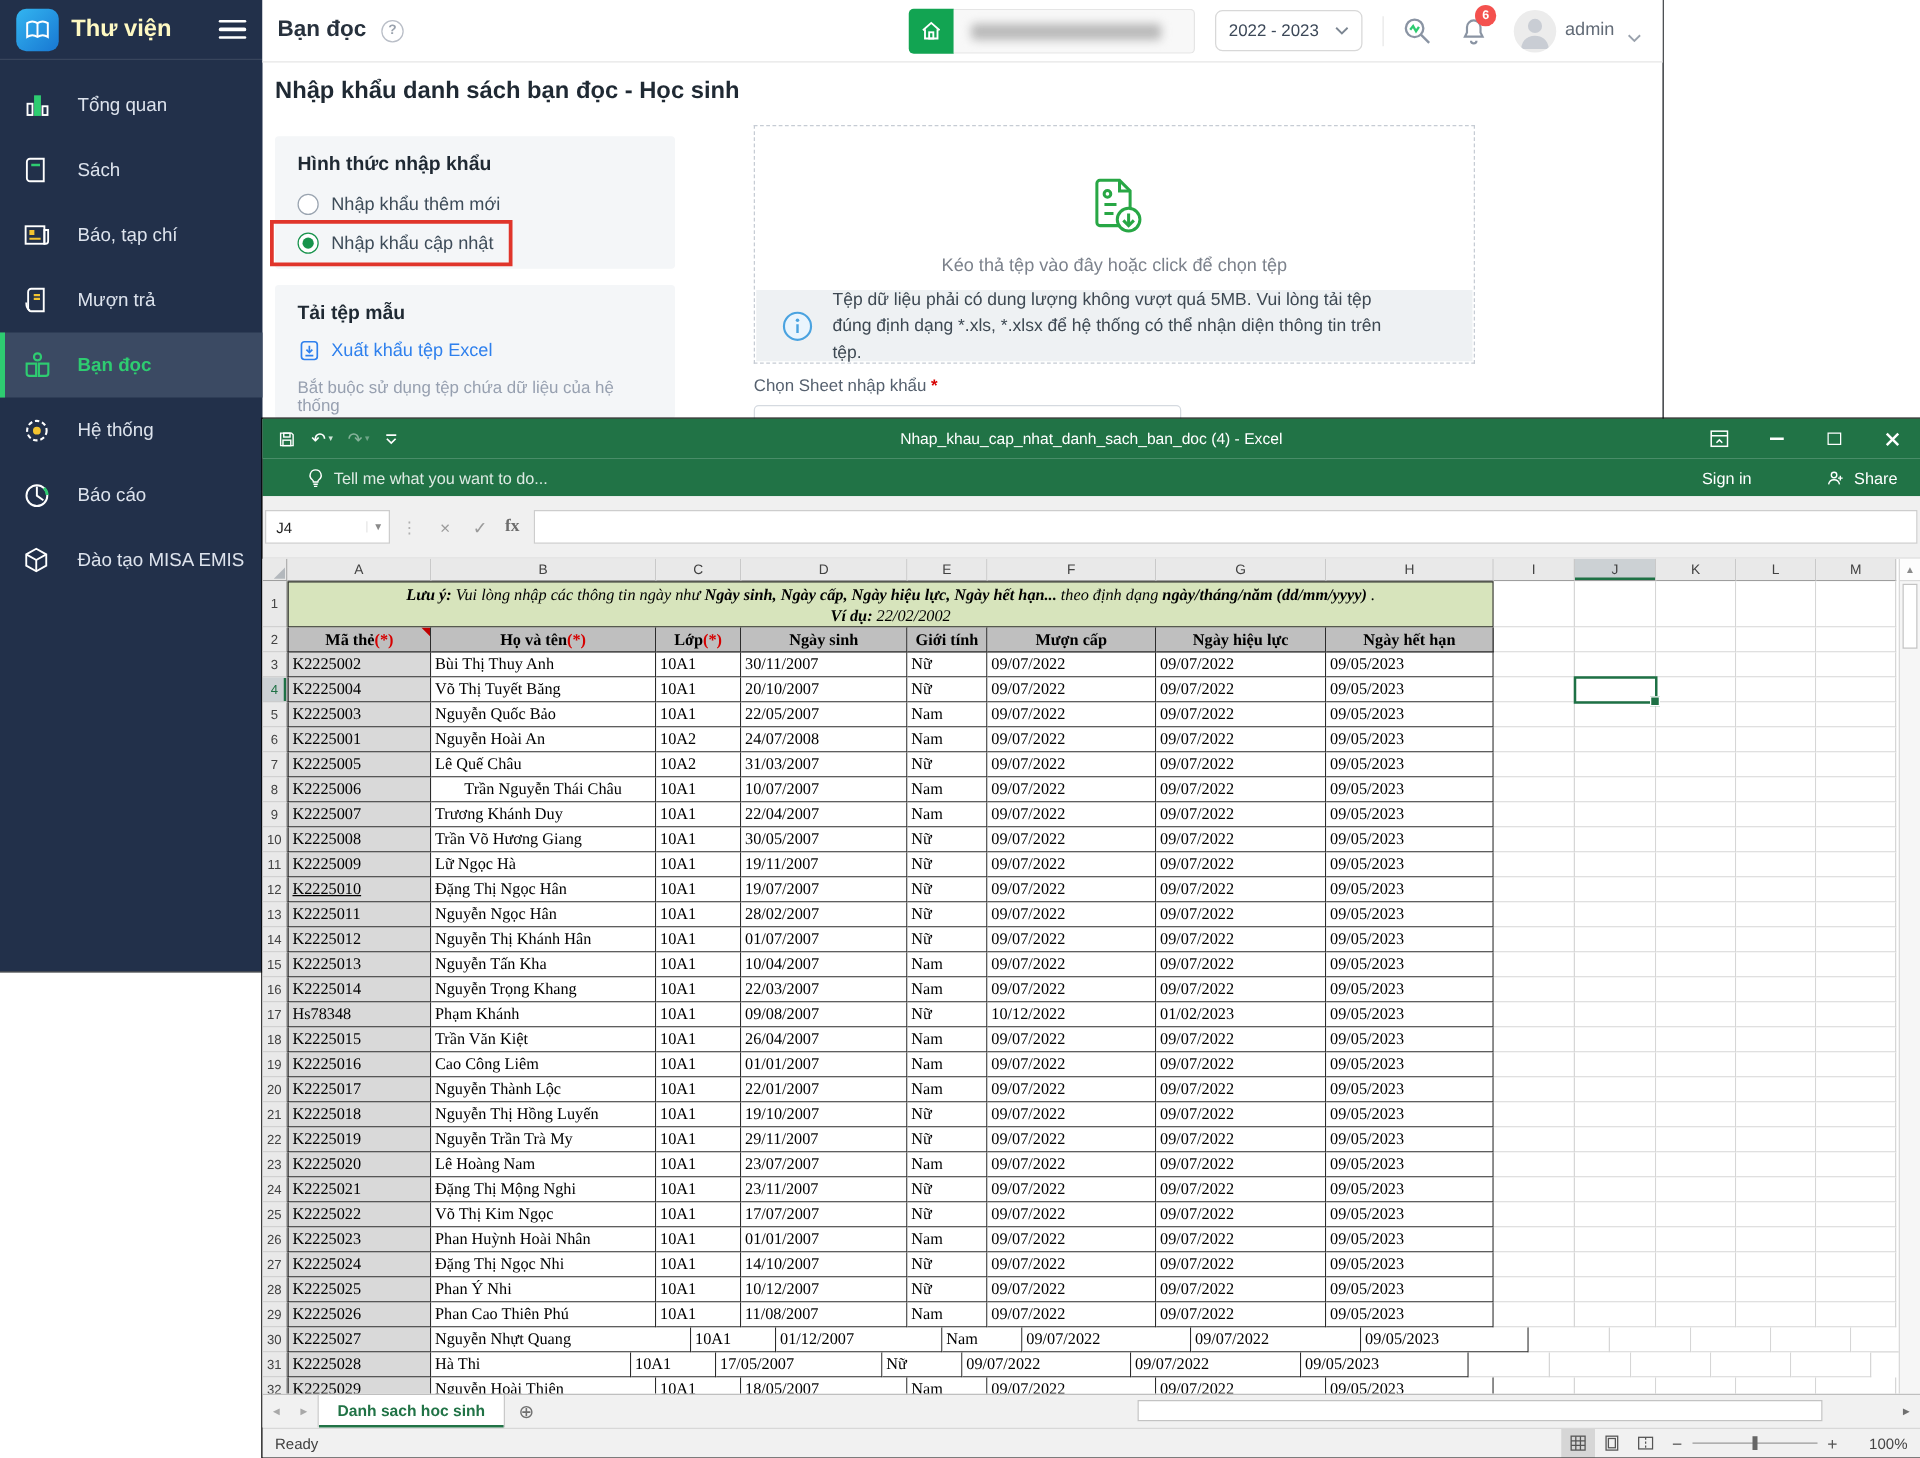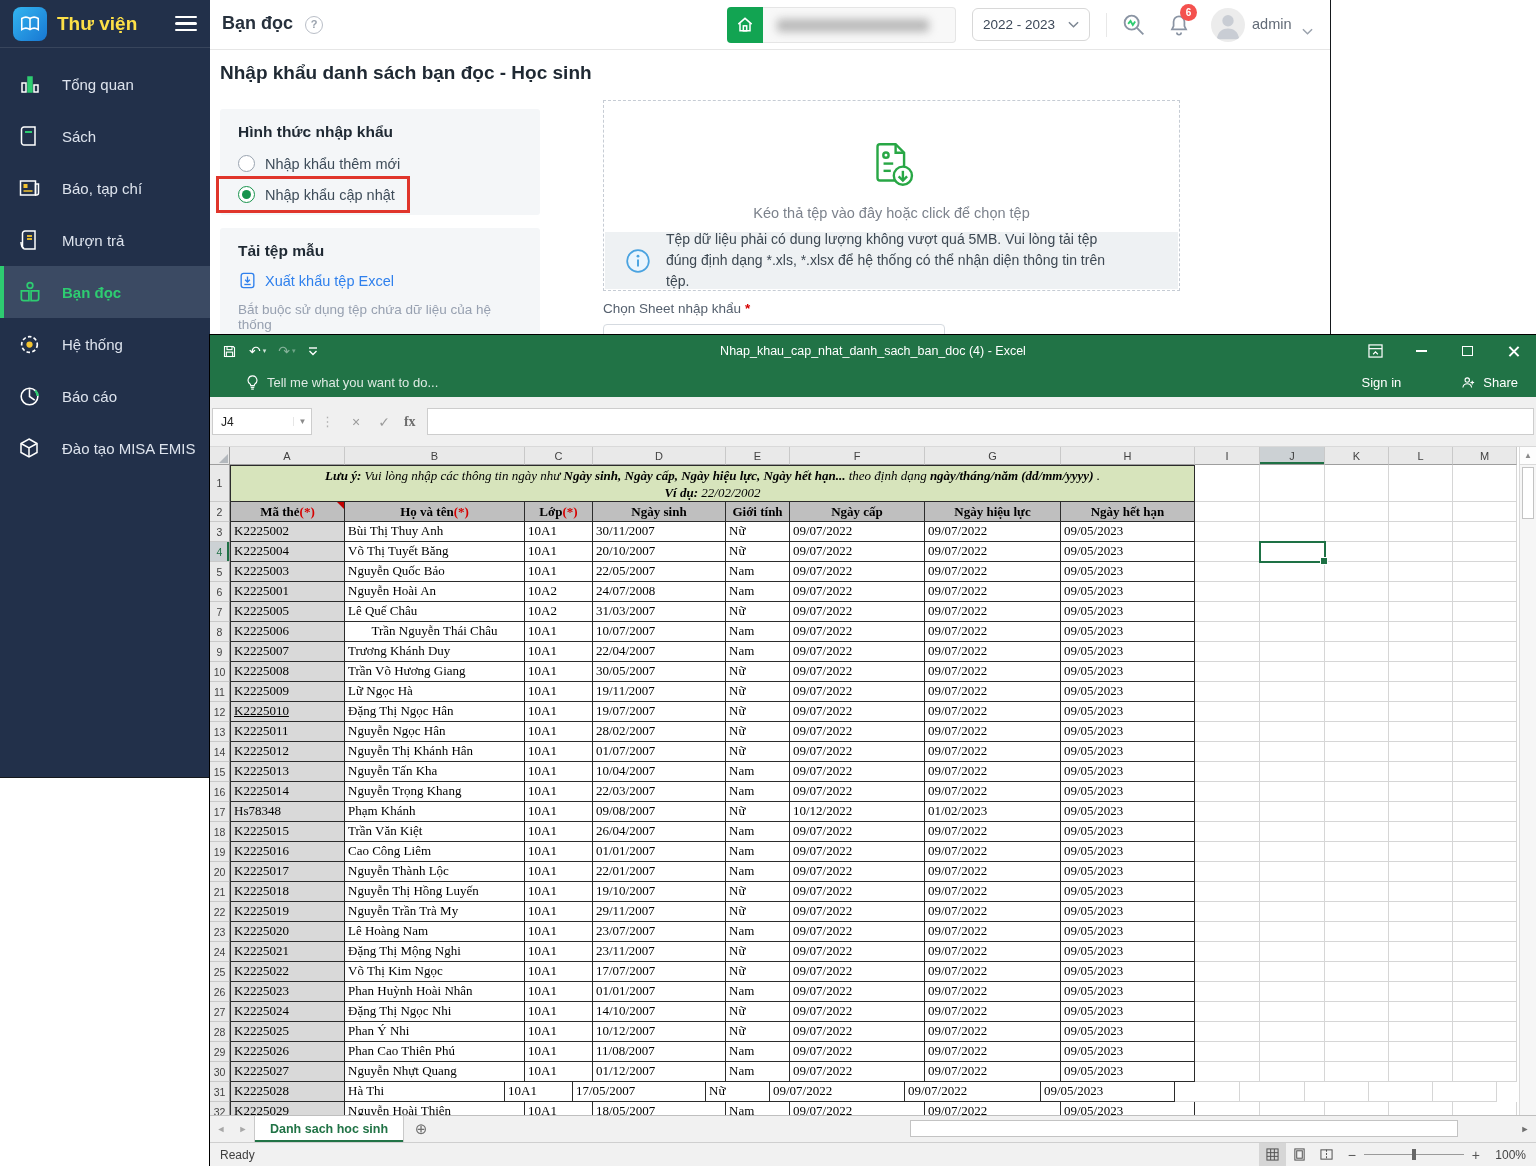--- a/index.html
+++ b/index.html
@@ -4,21 +4,21 @@
 <style>
   * { margin:0; padding:0; box-sizing:border-box; }
   html,body { width:1536px; height:1166px; background:#fff; font-family:"Liberation Sans", sans-serif; overflow:hidden; }
 
   
   .webwin { position:absolute; left:0; top:0; width:1330px; height:777px; background:#fff; outline:1px solid #15181c; z-index:1; }
 
   .sidebar { position:absolute; left:0; top:0; width:210px; height:777px; background:#22304a; }
   .logo-row { height:48px; display:flex; align-items:center; padding:0 13px; border-bottom:1px solid rgba(255,255,255,.10); }
   .logo-badge { width:34px; height:34px; border-radius:8px; background:linear-gradient(135deg,#33b5f0,#1877d2); display:flex; align-items:center; justify-content:center; flex:none; }
-  .logo-title { font-size:19px; font-weight:bold; color:#fde047; margin-left:10px; flex:1; }
+  .logo-title { font-size:19px; font-weight:bold; color:#fef9c3; margin-left:10px; flex:1; }
   .hamburger { width:22px; }
   .hamburger div { height:2.5px; background:#fff; margin:4px 0; border-radius:2px; }
   .menu { margin-top:10px; }
   .menu-item { height:52px; display:flex; align-items:center; padding-left:17px; color:#dde3ed; font-size:15px; position:relative; cursor:pointer; }
   .menu-item .mi-icon { width:30px; height:26px; margin-right:15px; display:flex; align-items:center; flex:none; }
   .menu-item.active { background:#3b4a63; color:#2ecc71; font-weight:bold; }
   .menu-item.active::before { content:""; position:absolute; left:0; top:0; bottom:0; width:4px; background:#2ecc71; }
 
   .web-header { position:absolute; left:210px; top:0; width:1120px; height:50px; border-bottom:1px solid #e6e6e6; background:#fff; }
   .pagetitle { position:absolute; left:222px; top:13px; font-size:18px; font-weight:bold; color:#27313d; }
@@ -124,21 +124,21 @@
   .hs-arrow { position:absolute; right:0; top:0; width:18px; height:17px; color:#6f6f6f; font-size:9px; display:flex; align-items:center; justify-content:center; background:#f1f1f1; }
 
   .xl-status { height:24px; background:#f1f1f1; border-top:1px solid #cfcfcf; display:flex; align-items:center; font-size:12px; color:#3f3f3f; flex:none; }
   .st-ready { padding-left:10px; }
   .st-right { margin-left:auto; display:flex; align-items:center; margin-right:10px; }
   .vbtn { width:27px; height:23px; display:flex; align-items:center; justify-content:center; }
   .vbtn.on { background:#d6d6d6; }
   .zminus,.zplus { font-size:14px; color:#555; padding:0 8px; }
   .ztrack { position:relative; width:100px; height:1px; background:#9a9a9a; }
   .zhandle { position:absolute; left:48px; top:-5px; width:4px; height:11px; background:#666; }
-  .zpct { width:38px; text-align:right; color:#444; }
+  .zpct { margin-left:10px; width:38px; text-align:right; color:#444; }
 </style>
 </head>
 <body>
 
 <div class="webwin">
 
   <aside class="sidebar">
     <div class="logo-row">
       <div class="logo-badge">
         <svg width="22" height="22" viewBox="0 0 24 24" fill="none" stroke="#fff" stroke-width="1.7">
@@ -500,21 +500,21 @@
             <span>Lớp</span>
             <span class="red"> (*)</span>
           </div>
           <div class="c hdr" style="width: 133px;">
             <span>Ngày sinh</span>
           </div>
           <div class="c hdr" style="width: 64px;">
             <span>Giới tính</span>
           </div>
           <div class="c hdr" style="width: 135px;">
-            <span>Ngày cấp</span>
+            <span>Mượn cấp</span>
           </div>
           <div class="c hdr" style="width: 136px;">
             <span>Ngày hiệu lực</span>
           </div>
           <div class="c hdr" style="width: 134px;">
             <span>Ngày hết hạn</span>
           </div>
           <div class="c e" style="width: 65px; height: 20px;"></div>
           <div class="c e" style="width: 65px; height: 20px;"></div>
           <div class="c e" style="width: 64px; height: 20px;"></div>
@@ -921,21 +921,21 @@
           <div class="c" style="width: 136px;">09/07/2022</div>
           <div class="c" style="width: 134px;">09/05/2023</div>
           <div class="c e" style="width: 65px; height: 20px;"></div>
           <div class="c e" style="width: 65px; height: 20px;"></div>
           <div class="c e" style="width: 64px; height: 20px;"></div>
           <div class="c e" style="width: 64px; height: 20px;"></div>
           <div class="c e" style="width: 64px; height: 20px;"></div>
         </div>
         <div class="xrow">
           <div class="c a" style="width: 115px;">K2225027</div>
-          <div class="c" style="width: 180px;">Nguyễn Nhựt Quang</div>
+          <div class="c" style="width: 208px;">Nguyễn Nhựt Quang</div>
           <div class="c" style="width: 68px;">10A1</div>
           <div class="c" style="width: 133px;">01/12/2007</div>
           <div class="c" style="width: 64px;">Nam</div>
           <div class="c" style="width: 135px;">09/07/2022</div>
           <div class="c" style="width: 136px;">09/07/2022</div>
           <div class="c" style="width: 134px;">09/05/2023</div>
           <div class="c e" style="width: 65px; height: 20px;"></div>
           <div class="c e" style="width: 65px; height: 20px;"></div>
           <div class="c e" style="width: 64px; height: 20px;"></div>
           <div class="c e" style="width: 64px; height: 20px;"></div>

